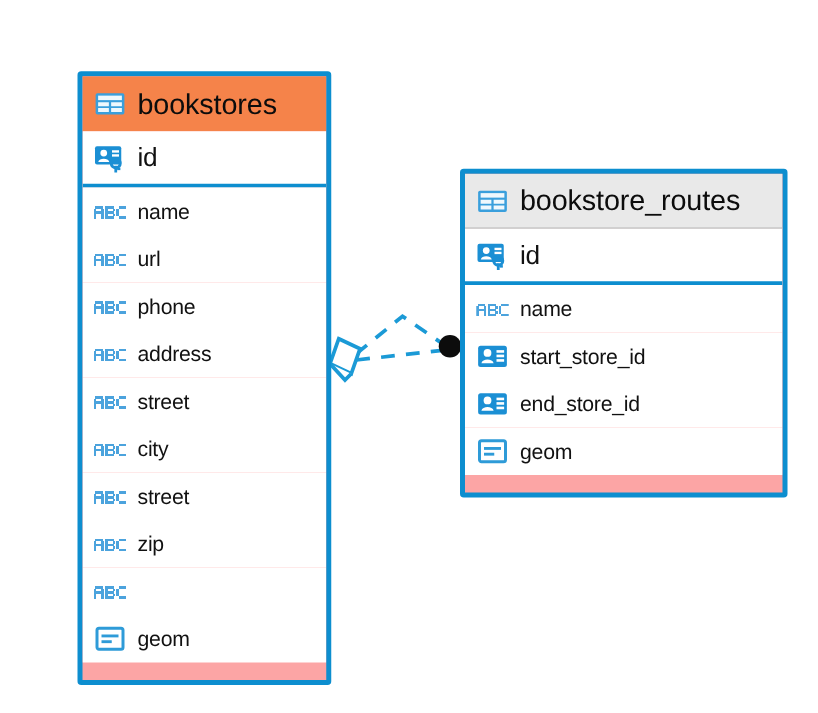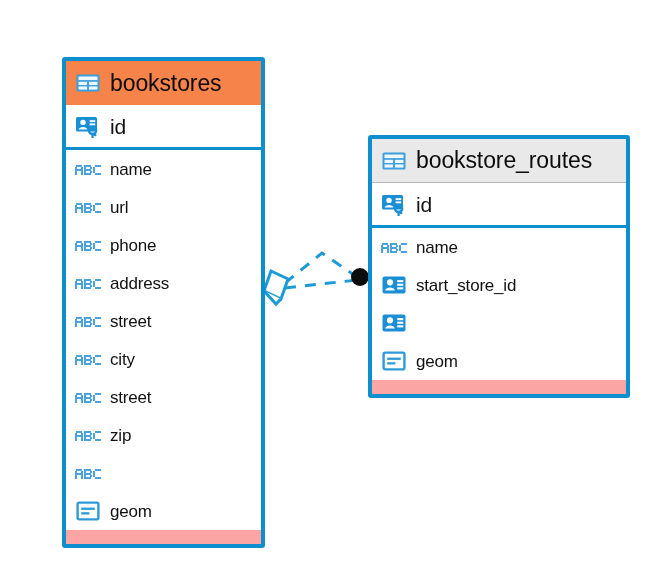--- a/index.html
+++ b/index.html
@@ -557,20 +557,21 @@
     <svg viewBox="0 0 26 26" width="26" height="26" xmlns="http://www.w3.org/2000/svg">
       <rect x="1.5" y="4.5" width="23" height="17" rx="2" fill="#1b8fd4"></rect>
       <circle cx="9" cy="10.3" r="3.1" fill="#ffffff"></circle>
       <path d="M 4.1 18.6 C 4.9 14.6 13.1 14.6 13.9 18.6 Z" fill="#ffffff"></path>
       <rect x="16.2" y="8.1" width="6.1" height="2.1" fill="#ffffff"></rect>
       <rect x="16.2" y="11.7" width="6.1" height="2.1" fill="#ffffff"></rect>
       <rect x="16.2" y="15.3" width="6.1" height="2.1" fill="#ffffff"></rect>
     </svg>
   </span>
 </span>
+    <span class="field-label">end_store_id</span>
   </div>
 
   <div class="field-row">
     <span class="field-icon-slot">
   <span class="icon">
     <svg viewBox="0 0 26 26" width="26" height="26" xmlns="http://www.w3.org/2000/svg">
       <rect x="2.6" y="4.6" width="20.8" height="16.8" rx="1.6" fill="#ffffff" stroke="#2e9bd8" stroke-width="2.4"></rect>
       <rect x="6.2" y="9.6" width="13.6" height="2.3" fill="#2e9bd8"></rect>
       <rect x="6.2" y="14.2" width="8.2" height="2.3" fill="#2e9bd8"></rect>
     </svg>

